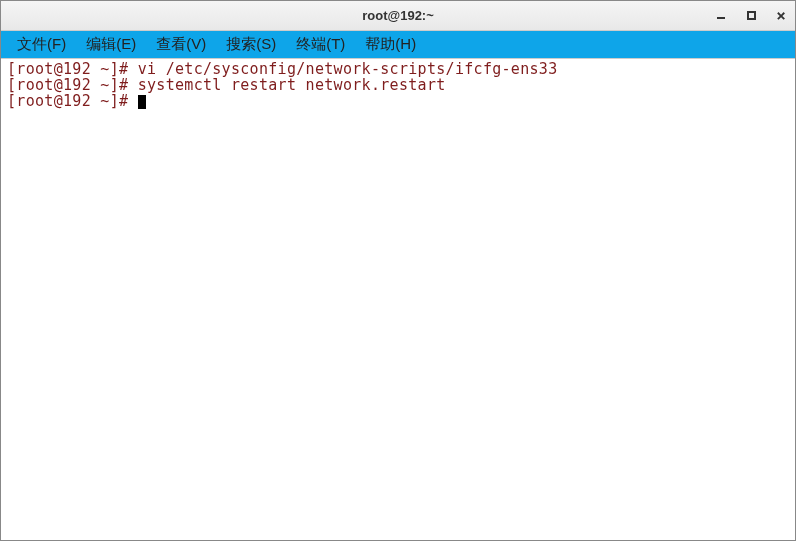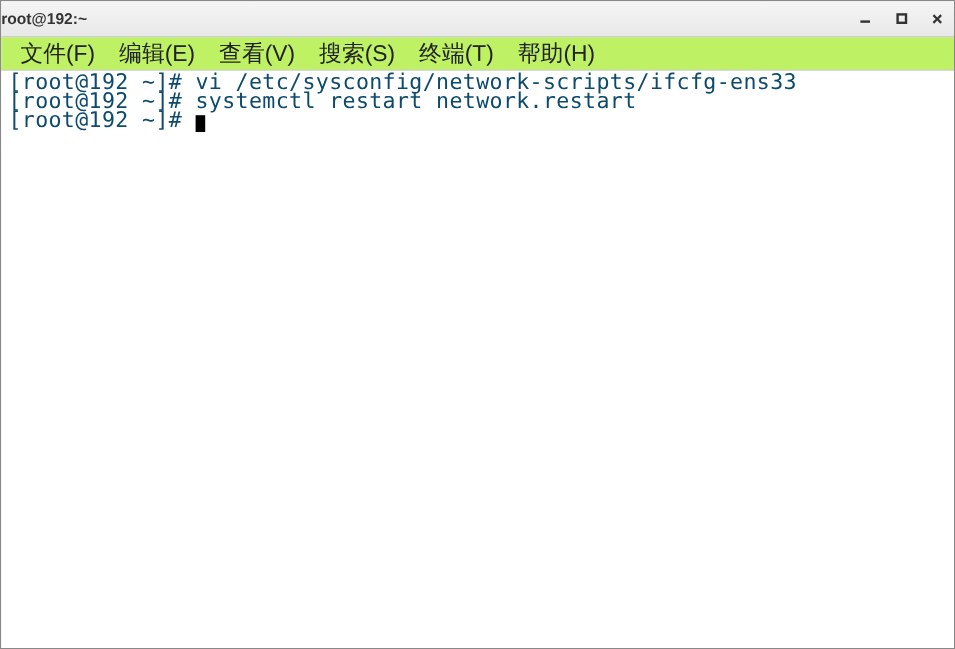--- a/index.html
+++ b/index.html
@@ -14,20 +14,21 @@
       height: 541px;
       overflow: hidden;
       border: 1px solid #888;
     }
     .titlebar {
       height: 30px;
       background: linear-gradient(to bottom, #f5f5f5, #e8e8e8);
       border-bottom: 1px solid #ccc;
       display: flex;
       align-items: center;
+      justify-content: center;
       position: relative;
       font-size: 13px;
       font-weight: bold;
       color: #333;
     }
     .window-controls {
       position: absolute;
       right: 6px;
       top: 0;
       height: 100%;
@@ -44,37 +45,37 @@
       font-family: monospace;
       font-size: 12px;
       color: #333;
       cursor: pointer;
     }
     .win-min::before { content: ""; display:block; width:8px; height:2px; background:#333; margin-top:4px;}
     .win-max { border: 2px solid #333; width:9px; height:9px; }
     .win-close { font-size: 16px; line-height: 10px; font-weight: bold; }
     .menubar {
       height: 28px;
-      background: #bef264;
+      background: #0ea5e9;
       border-bottom: 1px solid #ccc;
       display: flex;
       align-items: center;
       padding: 0 6px;
-      font-size: 19px;
+      font-size: 15px;
       color: #222;
     }
     .menu-item {
       padding: 4px 10px;
       cursor: pointer;
     }
     .terminal-area {
       background: #fff;
-      color: #0c4a6e;
+      color: #7f1d1d;
       font-family: "DejaVu Sans Mono", "Liberation Mono", monospace;
-      font-size: 18px;
+      font-size: 15px;
       line-height: 16px;
       padding: 2px 6px;
       height: calc(100% - 58px);
       white-space: pre;
       letter-spacing: 0.3px;
     }
     .term-line {
       display: block;
     }
     .cursor-block {

